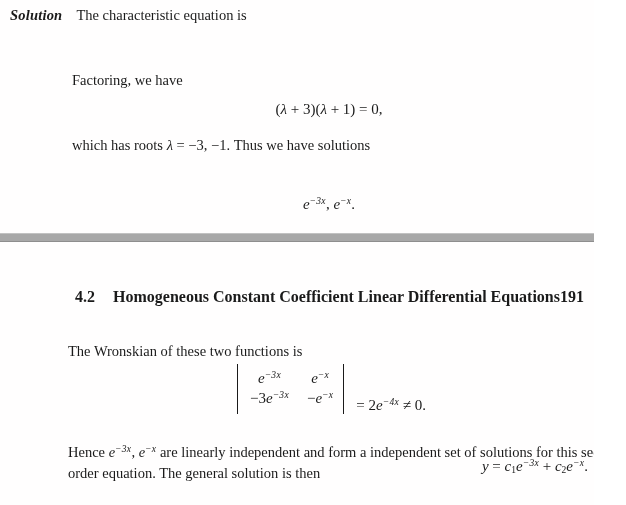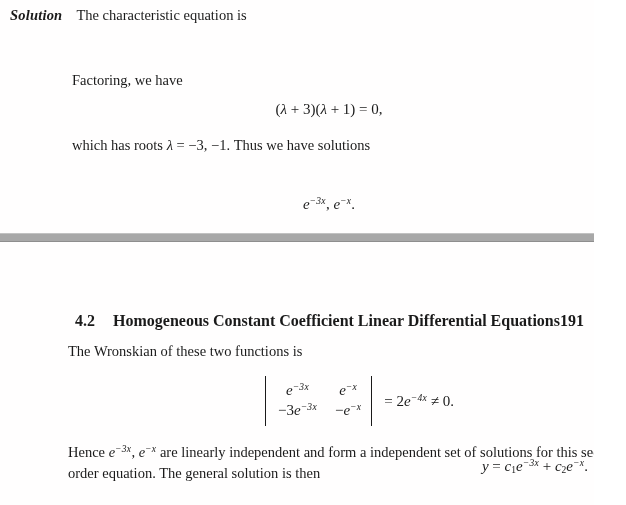--- a/index.html
+++ b/index.html
@@ -82,31 +82,30 @@
     top: 288px;
     left: 75px;
     right: 43px;
     display: flex;
     align-items: baseline;
     font-weight: bold;
     font-size: 16px;
     white-space: nowrap;
   }
   .running-head .sec-num   { margin-right: 18px; }
-  .running-head .pg-num    { margin-left: auto; margin-top: 24px; }
+  .running-head .pg-num    { margin-left: auto; }
 
   
   .det-row {
     position: absolute;
-    top: 376px;
+    top: 364px;
     left: 237px;
     display: flex;
-    align-items: center;
+    align-items: flex-end;
     font-size: 15px;
-    margin-left: 28px;
   }
   .det {
     border-left: 1.5px solid var(--ink, #1a1a1a);
     border-right: 1.5px solid var(--ink, #1a1a1a);
     padding: 6px 10px 7px 12px;
   }
   .det-grid {
     display: grid;
     grid-template-columns: auto auto;
     column-gap: 18px;

